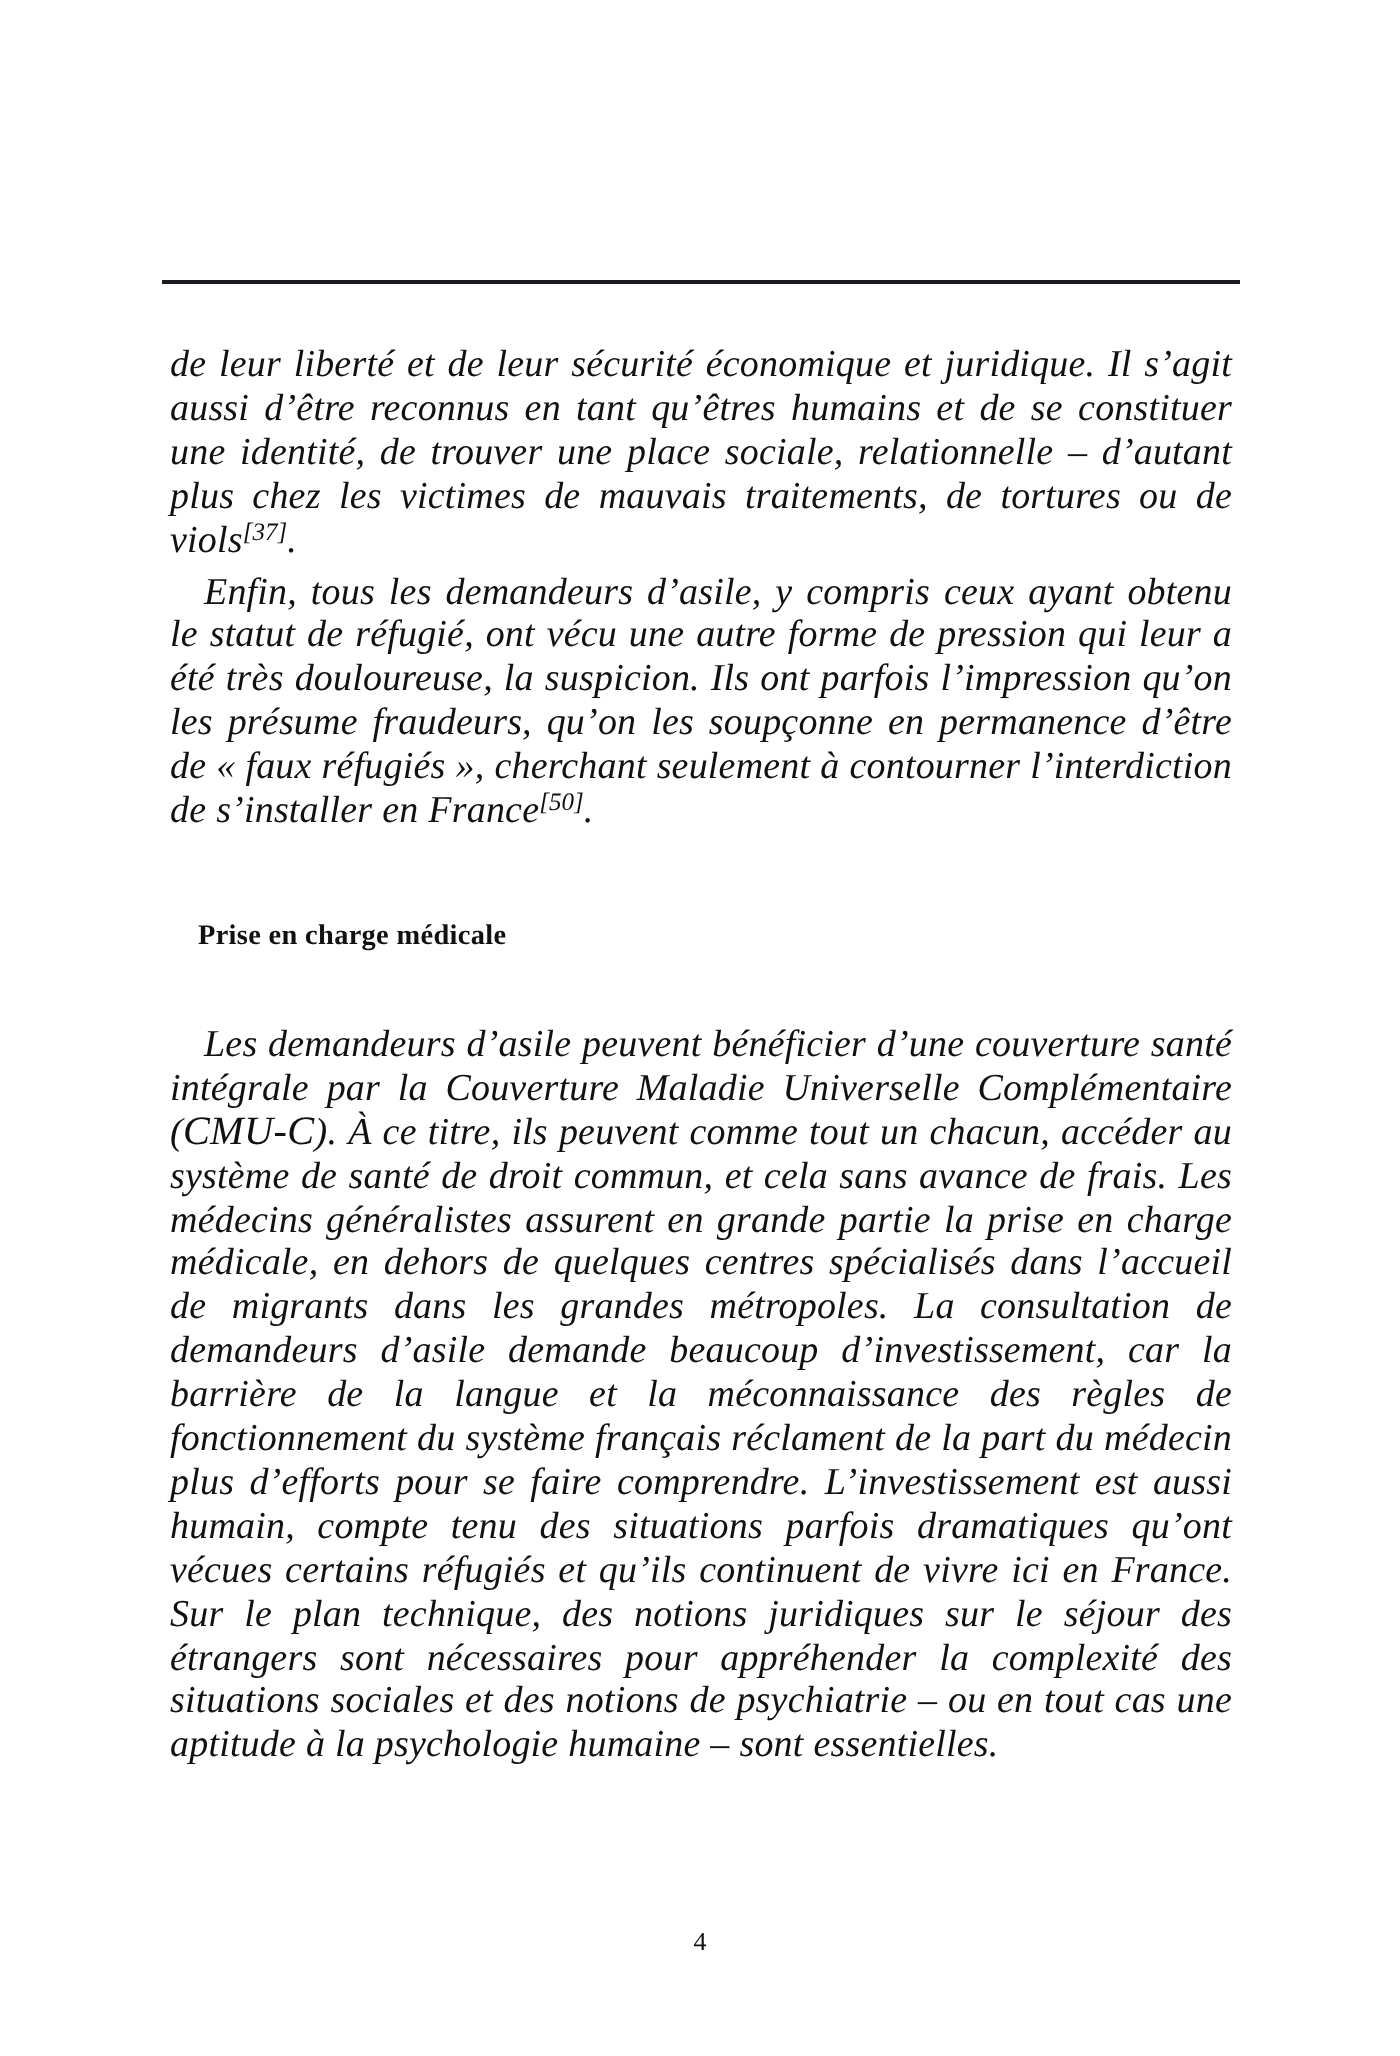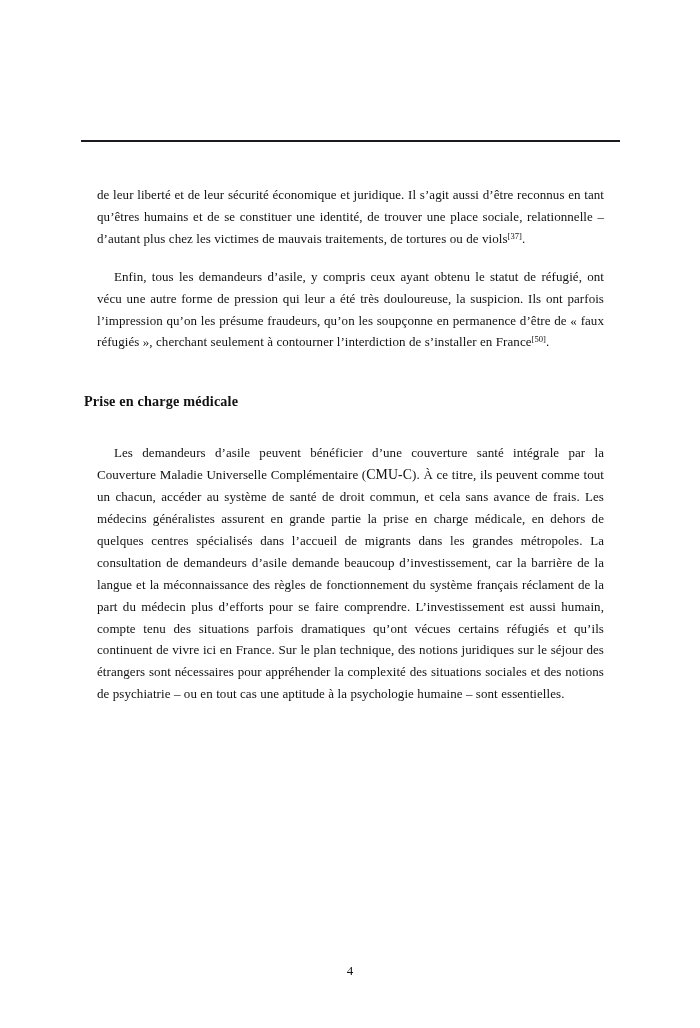--- a/index.html
+++ b/index.html
@@ -39,37 +39,38 @@
 
   
   .content {
     position: absolute;
     left: 81px;
     top: 168px;
     width: 539px;
   }
 
   p.para {
-    margin: 16px;
-    font-size: 13px;
+    margin: 4px;
+    font-size: 19px;
     line-height: 21.9px;
     text-align: justify;
     text-justify: inter-word;
     letter-spacing: 0.005em;
     word-spacing: 0.005em;
     hyphens: none;
+    font-style: italic;
   }
 
   p.para.indent {
     text-indent: 17px;
   }
 
   
   h2.section-heading {
-    margin: 3px;
+    margin: 18px;
     font-size: 14.2px;
     line-height: 21.9px;
     font-weight: bold;
     text-align: left;
     letter-spacing: 0.012em;
   }
 
   .gap-before-heading { height: 19px; }
   .gap-after-heading  { height: 10px; }
 

